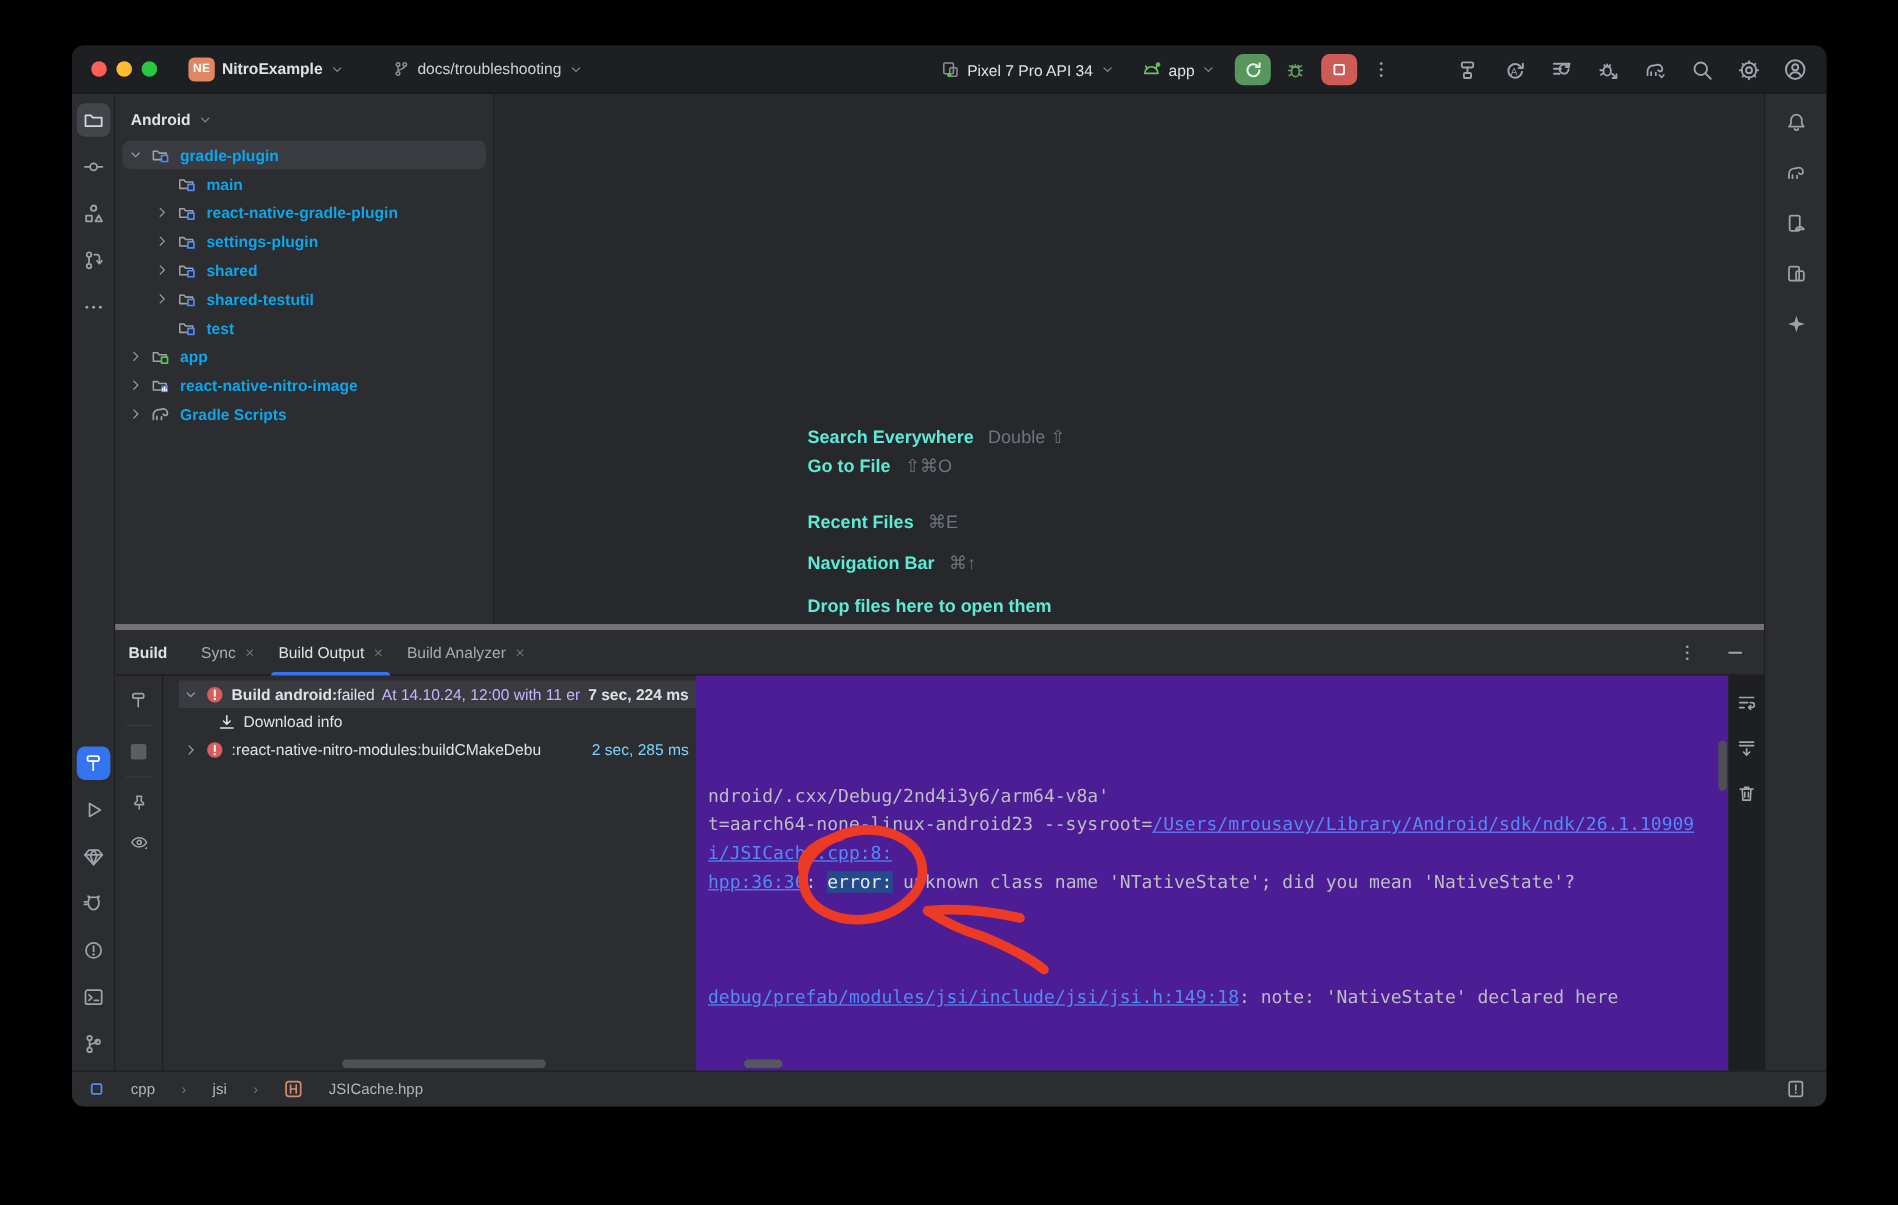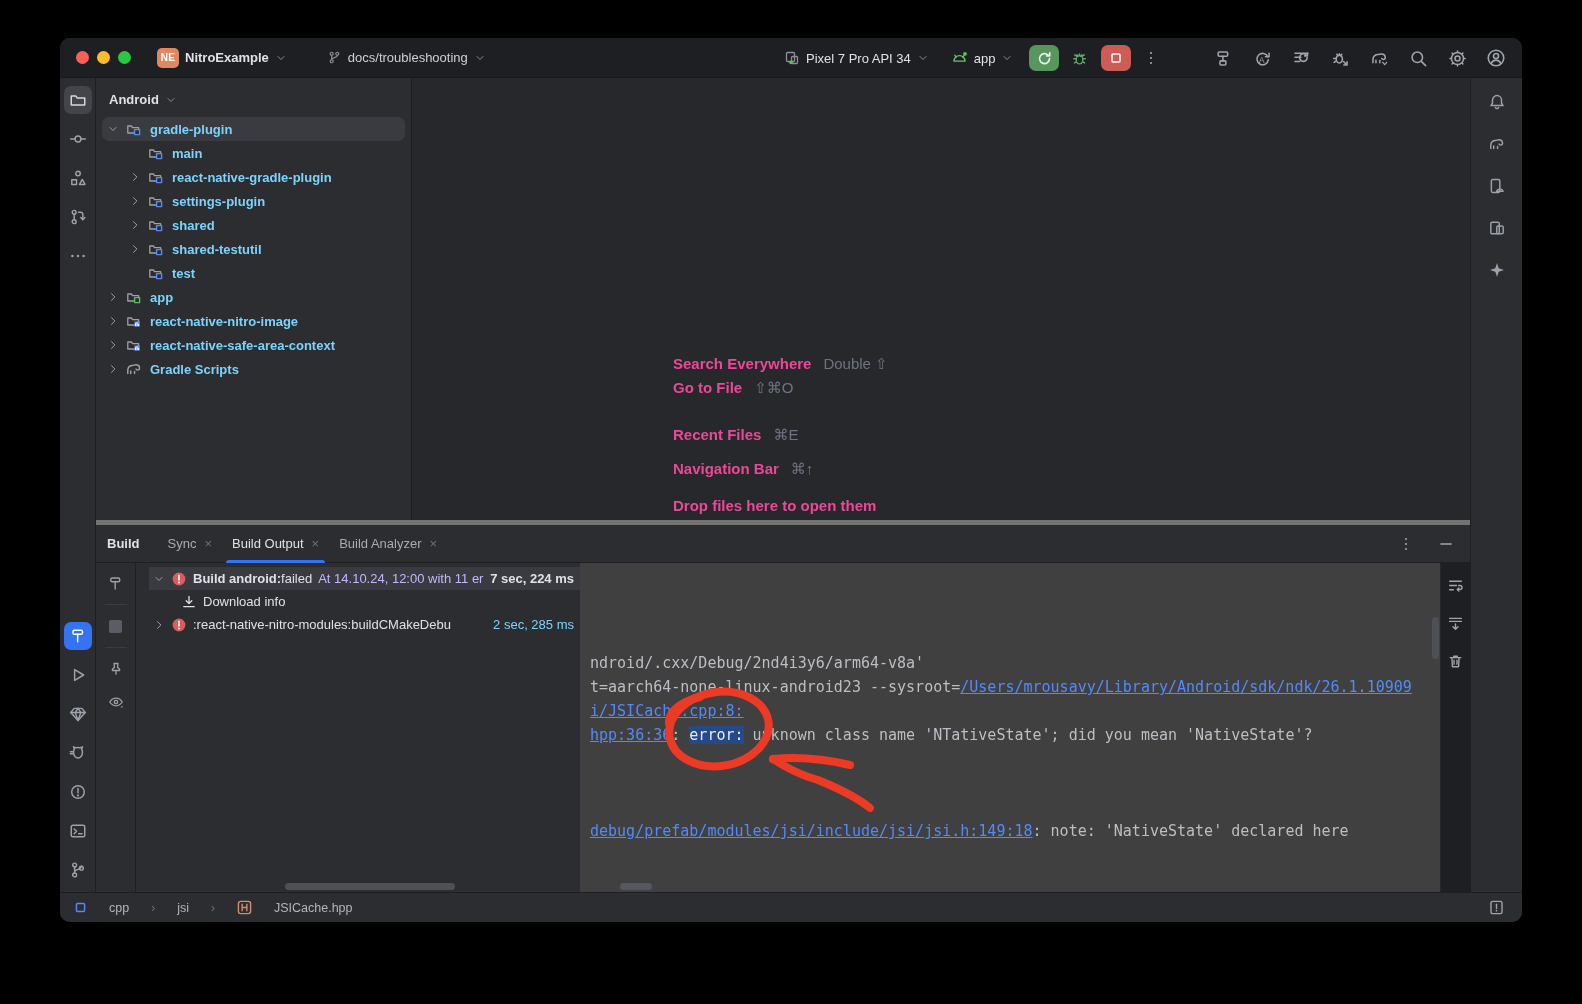--- a/index.html
+++ b/index.html
@@ -33,29 +33,29 @@
   .stripe-right { width:52px; border-left:1px solid #1e1f22; gap:14px; padding-top:10px;}
   .stripe-icon { width:28px; height:28px; border-radius:7px; display:flex; align-items:center; justify-content:center; color:#9da1a9; position:relative;}
   .stripe-icon.sel { background:#43454a; color:#d5d8dd; }
   .stripe-icon.active { background:#3574f0; color:#fff; }
   .spacer { margin-top:auto; }
   .center-col { flex:1; display:flex; flex-direction:column; min-width:0;}
   .main-row { height:442px; flex:none; display:flex; min-width:0;}
   
   .project-panel { width:316px; flex:none; background:#2b2d30; border-right:1px solid #1e1f22; padding-top:10px; overflow:hidden;}
   .panel-head { display:flex; align-items:center; gap:6px; padding:4px 0 10px 13px; color:#dfe1e5; font-size:13px; font-weight:700;}
-  .trow { height:24px; display:flex; align-items:center; margin:0 6px; border-radius:7px; color:#7dd3fc; font-size:13px; font-weight:600; }
+  .trow { height:24px; display:flex; align-items:center; margin:0 6px; border-radius:7px; color:#0ea5e9; font-size:13px; font-weight:600; }
   .trow.sel { background:#393b40; }
   .trow .tchev { width:22px; flex:none; display:flex; justify-content:center; color:#9da1a9;}
   .trow .ticon { width:20px; flex:none; display:flex; justify-content:center; color:#9da1a9; margin-right:6px;}
   .d1 { padding-left:22px; }
   
   .editor { flex:1; background:#26282b; position:relative; }
   .hintline { position:absolute; left:261px; display:flex; gap:12px; font-size:15px; align-items:baseline;}
-  .hintline .act { color:#ec4899; font-weight:600; }
+  .hintline .act { color:#5eead4; font-weight:600; }
   .hintline .keys { color:#6e7480; font-weight:400; }
   
   .build-panel { flex:1; display:flex; flex-direction:column; border-top:5px solid #737373; background:#2b2d30; min-height:0;}
   .build-head { height:38px; flex:none; display:flex; align-items:center; position:relative; border-bottom:1px solid #1e1f22;}
   .build-title { font-size:13px; font-weight:700; color:#dfe1e5; margin-left:11px; }
   .btab { display:flex; align-items:center; gap:8px; height:38px; padding:0 10px; font-size:13px; color:#a8abb2; position:relative; cursor:default;}
   .btab.on { color:#dfe1e5; }
   .btab.on::after { content:""; position:absolute; left:4px; right:4px; bottom:0; height:3px; border-radius:3px 3px 0 0; background:#3574f0;}
   .btab .x { color:#6f737a; font-size:13px; }
   .bh-icons { position:absolute; right:12px; display:flex; gap:16px; color:#9da1a9;}
@@ -68,21 +68,21 @@
   .brow { height:23px; display:flex; align-items:center; color:#dfe1e5; white-space:nowrap; overflow:hidden;margin-left:13px;}
   .brow.hl { background:#393b40; }
   .bchev { width:20px; flex:none; display:flex; justify-content:center; color:#9da1a9;}
   .bicon { width:20px; flex:none; display:flex; justify-content:center; margin-right:4px;}
   .bold { font-weight:700; }
   .meta { color:#c4b5fd; margin-left:6px; flex:1; overflow:hidden; }
   .dur { margin-left:auto; padding-right:6px; font-weight:700; white-space:nowrap;}
   .dur.grey { font-weight:400; color:#7dd3fc;}
   .hthumb { position:absolute; bottom:2px; height:7px; border-radius:4px; background:#4d5055;}
   
-  .console { flex:1; background:#404040; position:relative; padding:88px 10px 0 10px; overflow:hidden;
+  .console { flex:1; background:#4c1d95; position:relative; padding:88px 10px 0 10px; overflow:hidden;
     font-family:"DejaVu Sans Mono", monospace; font-size:15px; line-height:24px; color:#bcbec4; }
   .cline { white-space:pre; }
   .seg-link { color:#548af7; text-decoration:underline; cursor:pointer;}
   .seg-error { background:#254a8c; color:#e8eaee; }
   .vthumb { position:absolute; right:1px; top:54px; width:7px; height:42px; border-radius:4px; background:#4d5055;}
   .c-toolbar { width:30px; flex:none; background:#1e1f22; border-left:1px solid #26272a; display:flex; flex-direction:column; align-items:center; padding-top:10px; gap:14px; color:#9da1a9;}
   
   .statusbar { height:30px; flex:none; background:#2b2d30; border-top:1px solid #1e1f22; display:flex; align-items:center; padding:0 14px; font-size:12.5px; color:#b2b5bc;}
   .crumb { display:flex; align-items:center; gap:22px;}
   .crumb .gt { color:#6f737a; font-size:12px;}
@@ -464,35 +464,20 @@
                 </span>
                 <span>react-native-nitro-image</span>
               </div>
               <div class="trow">
                 <span class="tchev">
                   <svg class="ic" width="12" height="12" viewBox="0 0 16 16" fill="none" stroke="currentColor" stroke-width="1.3" stroke-linecap="round" stroke-linejoin="round">
                     <path d="M6 3.5L10.5 8 6 12.5"></path>
                   </svg>
                 </span>
                 <span class="ticon">
-                  <svg class="ic" width="16" height="16" viewBox="0 0 16 16" fill="none" stroke="currentColor" stroke-width="1.3" stroke-linecap="round" stroke-linejoin="round">
-                    <path d="M1.8 12v-7h3.6l1.2 1.6h6v5.4z"></path>
-                    <rect x="8.4" y="8.4" width="5.4" height="5.4" fill="#548af7" stroke="none"></rect>
-                    <path d="M9.6 12.6v-2M11.1 12.6V9.4M12.6 12.6v-1.4" stroke="#fff" stroke-width="1"></path>
-                  </svg>
-                </span>
-                <span>react-native-safe-area-context</span>
-              </div>
-              <div class="trow">
-                <span class="tchev">
-                  <svg class="ic" width="12" height="12" viewBox="0 0 16 16" fill="none" stroke="currentColor" stroke-width="1.3" stroke-linecap="round" stroke-linejoin="round">
-                    <path d="M6 3.5L10.5 8 6 12.5"></path>
-                  </svg>
-                </span>
-                <span class="ticon">
                   <svg class="ic" width="18" height="18" viewBox="0 0 16 16" fill="none" stroke="currentColor" stroke-width="1.3" stroke-linecap="round" stroke-linejoin="round">
                     <path d="M2.5 12V8.8c0-2.4 1.9-4 4.2-4 .9 0 1.8-.6 2.8-.6 2 0 3.4 1.4 3.4 3 0 1-.7 1.8-1.6 1.8-.7 0-1.1-.4-1.5-.9"></path>
                     <path d="M5.1 12V9.8M8.5 12v-1.9"></path>
                   </svg>
                 </span>
                 <span>Gradle Scripts</span>
               </div>
             </div>
         </div>
 

